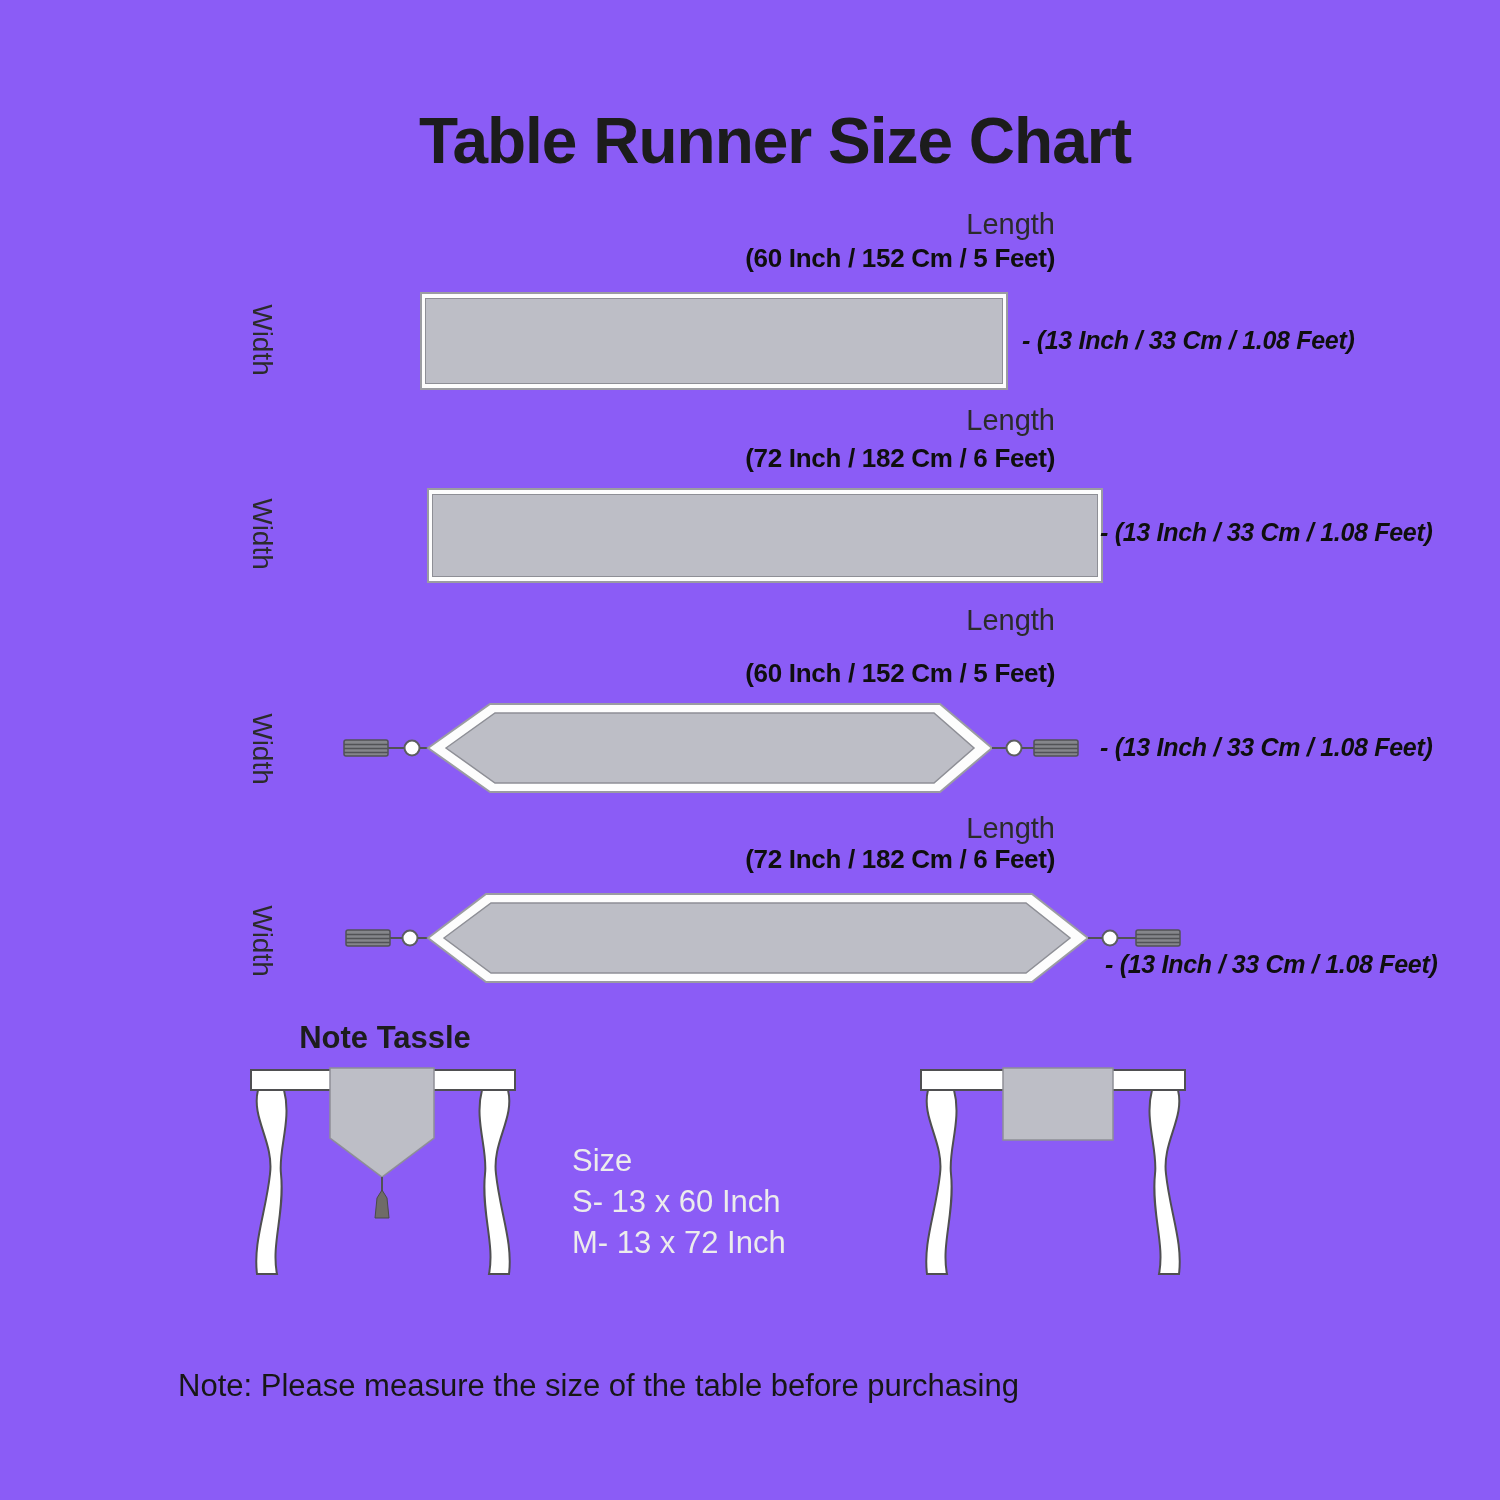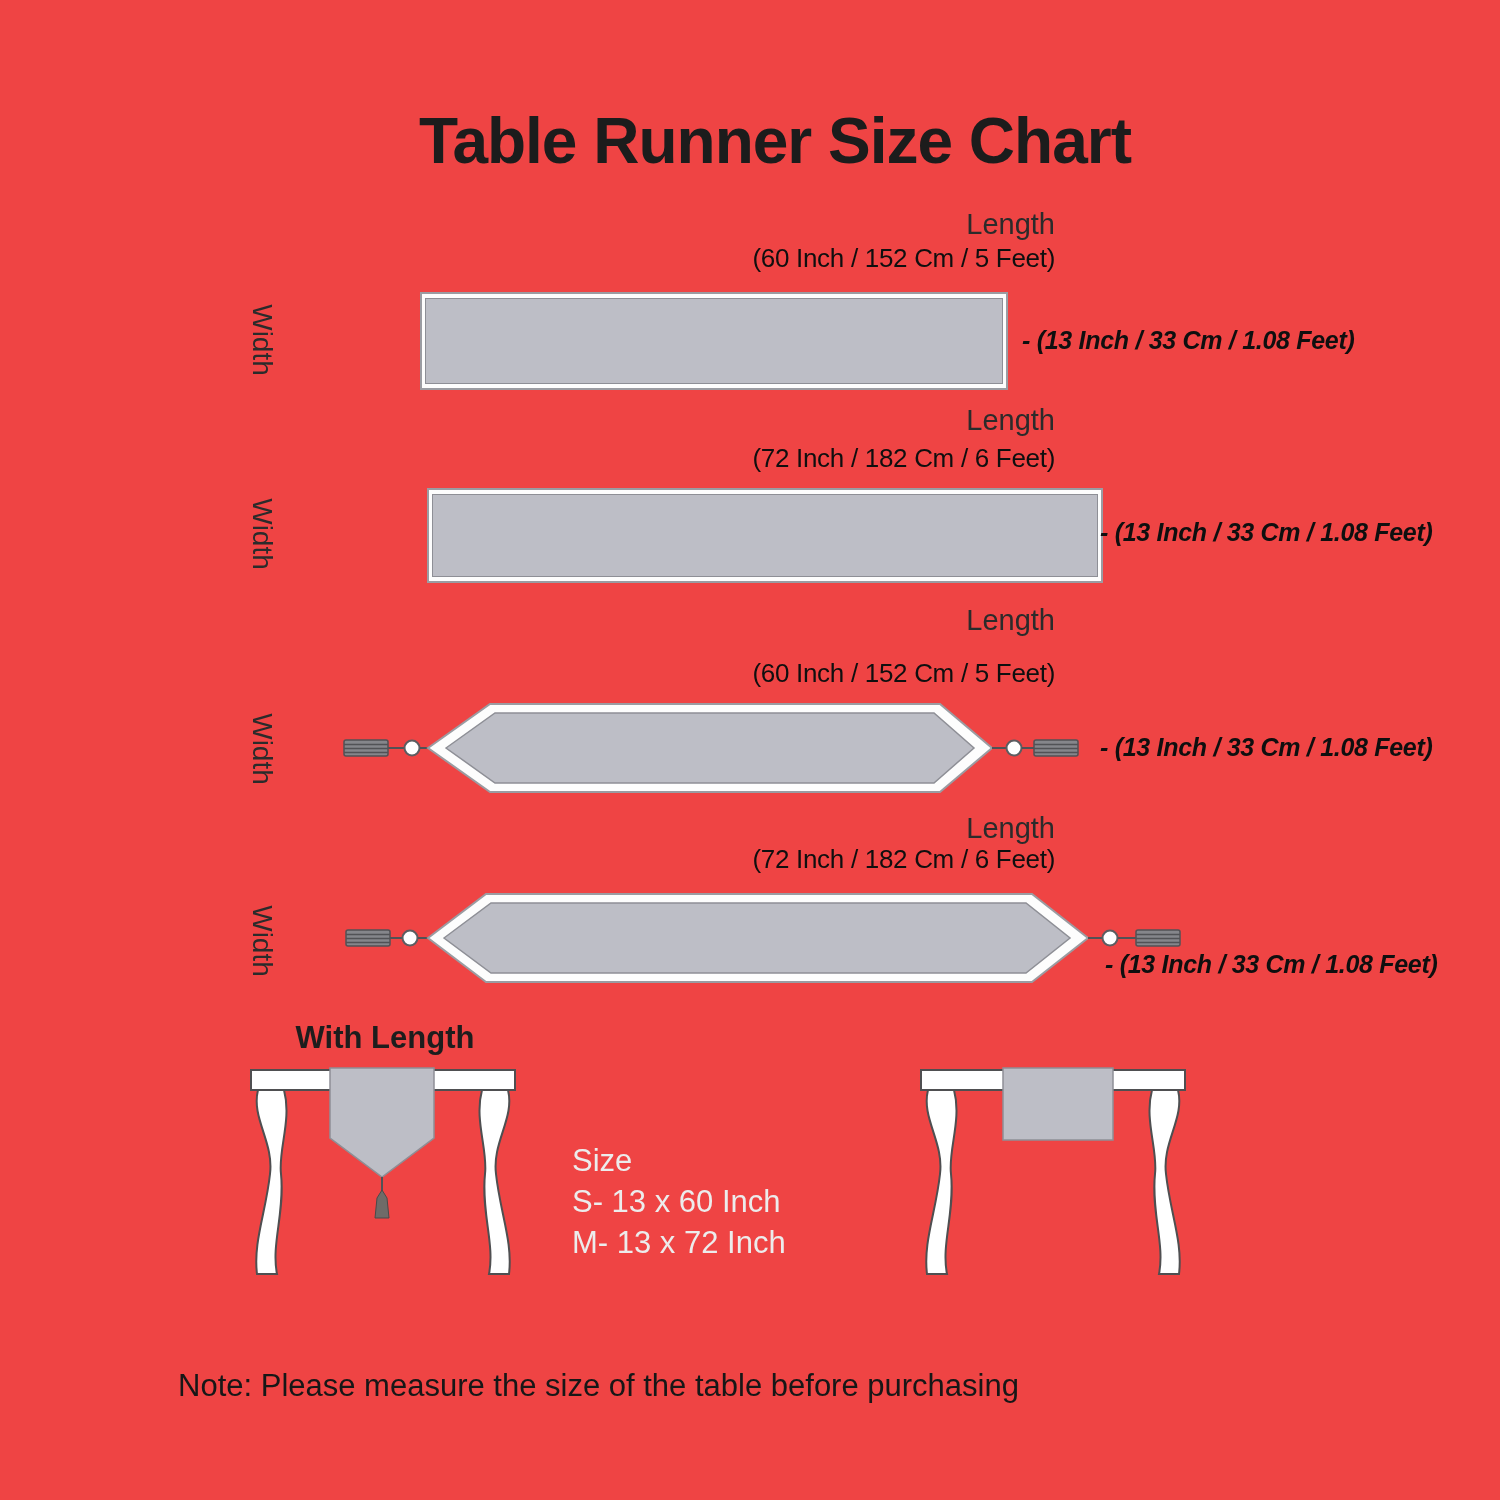--- a/index.html
+++ b/index.html
@@ -1,23 +1,23 @@
 <!DOCTYPE html>
 <html style="--runner-fill: #bdbec6; --runner-border: #8e8f96; --outline: #9b9ca2; --tassel-fill: #85868b; --tassel-stripe: #515256; --table-line: #4f4f51; --watermark: #ececec;"><head>
 <meta charset="utf-8">
 <style>
   html,body{margin:0;padding:0;background:#fff;}
-  .canvas{position:relative;width:1500px;height:1500px;background:#ef4444;overflow:hidden;
+  .canvas{position:relative;width:1500px;height:1500px;background:#8b5cf6;overflow:hidden;
           font-family:"Liberation Sans",sans-serif;color:#1f1f1f;}
   .abs{position:absolute;}
   .title{left:40px;width:1470px;top:104px;text-align:center;font-size:64px;font-weight:700;
          letter-spacing:-1px;color:#1c1c1c;}
   .center-col{left:355px;width:700px;text-align:right;}
   .len{font-size:29px;color:#2b2b2b;}
-  .dim{font-size:26px;font-weight:400;color:#0f0f0f;letter-spacing:-0.3px;}
+  .dim{font-size:26px;font-weight:700;color:#0f0f0f;letter-spacing:-0.3px;}
   .side-label{font-size:25px;font-weight:700;color:#0f0f0f;letter-spacing:-0.3px;white-space:nowrap;font-style:italic;}
   .width-label{width:110px;height:32px;text-align:center;font-size:28px;color:#2b2b2b;
                transform:rotate(90deg);transform-origin:center;}
   .rect-runner{background:#fdfdfd;border:2px solid var(--outline,#9b9ca2);}
   .rect-runner .inner{position:absolute;left:3px;right:3px;top:4px;bottom:4px;
                       background:var(--runner-fill,#bdbec6);border:1px solid var(--runner-border,#8e8f96);}
   .table-heading{width:320px;text-align:center;font-size:31px;font-weight:700;color:#1d1d1d;}
   .note{left:178px;top:1368px;font-size:31px;color:#171717;white-space:nowrap;}
   .watermark{left:572px;top:1140px;font-size:31px;line-height:41px;color:var(--watermark,#ececec);white-space:nowrap;}
   
@@ -100,21 +100,21 @@
     <line class="tassel-line" x1="778" y1="48" x2="796" y2="48"></line>
     <g>
       <rect class="tassel-body" x="796" y="40" width="44" height="16" rx="2"></rect>
       <line class="tassel-stripe" x1="796" y1="44.5" x2="840" y2="44.5"></line>
       <line class="tassel-stripe" x1="796" y1="48.5" x2="840" y2="48.5"></line>
       <line class="tassel-stripe" x1="796" y1="52.5" x2="840" y2="52.5"></line>
     </g>
   </svg>
   <div class="abs side-label" style="left:1105px;top:950px">- (13 Inch / 33 Cm / 1.08 Feet)</div>
 
-  <div class="abs table-heading" style="left:225px;top:1020px">With Length</div>
+  <div class="abs table-heading" style="left:225px;top:1020px">Note Tassle</div>
 
   <div class="abs watermark">
     <div>Size</div>
     <div>S- 13 x 60 Inch</div>
     <div>M- 13 x 72 Inch</div>
   </div>
 
   <svg class="abs" style="left:248px;top:1060px" width="270" height="240" viewBox="0 0 270 240">
     <path class="tbl" d="M10,30 C3,58 26,82 22,114 C18,152 5,182 9,214 L29,214 C23,184 37,152 33,114 C30,90 44,60 36,30 Z"></path>
     <path class="tbl" transform="translate(270,0) scale(-1,1)" d="M10,30 C3,58 26,82 22,114 C18,152 5,182 9,214 L29,214 C23,184 37,152 33,114 C30,90 44,60 36,30 Z"></path>

